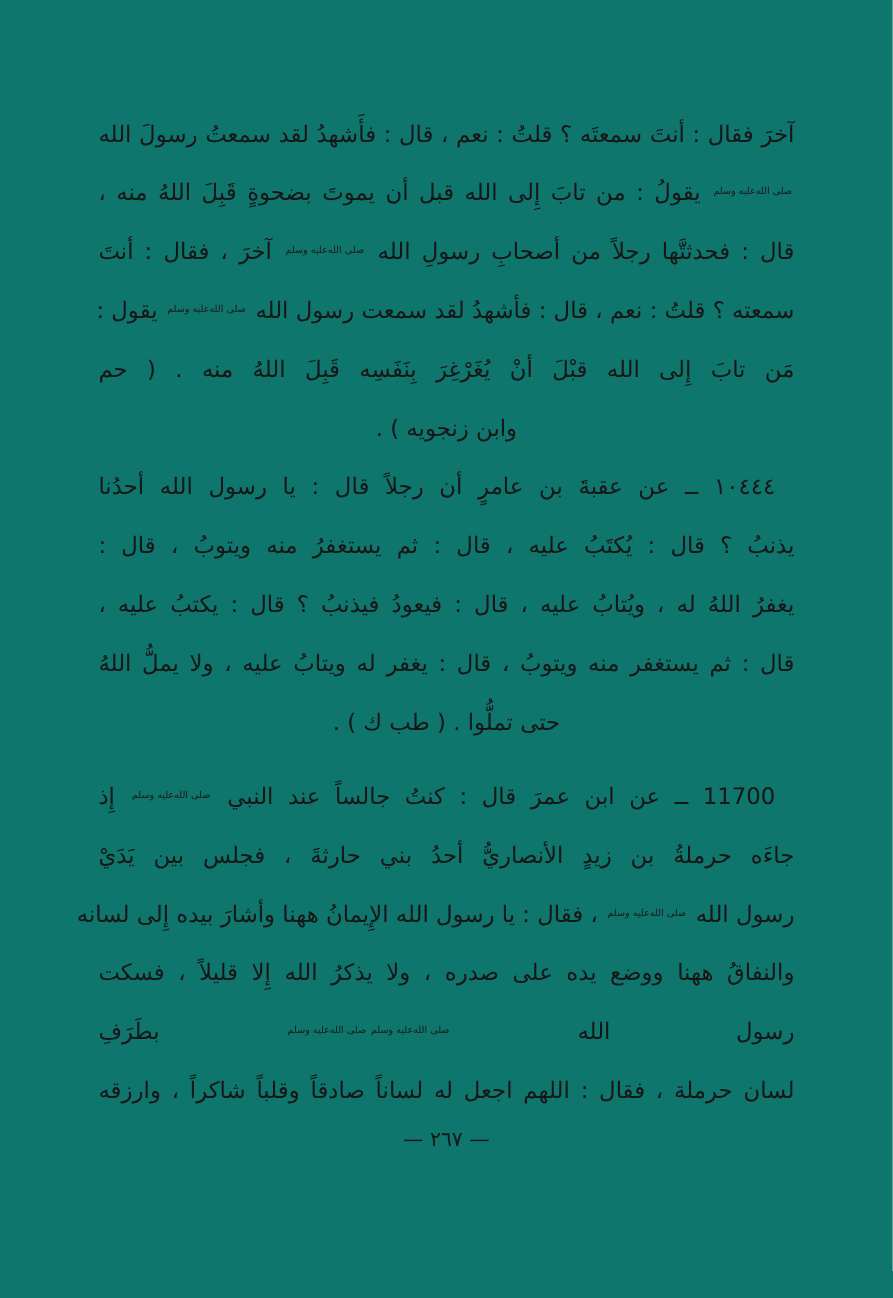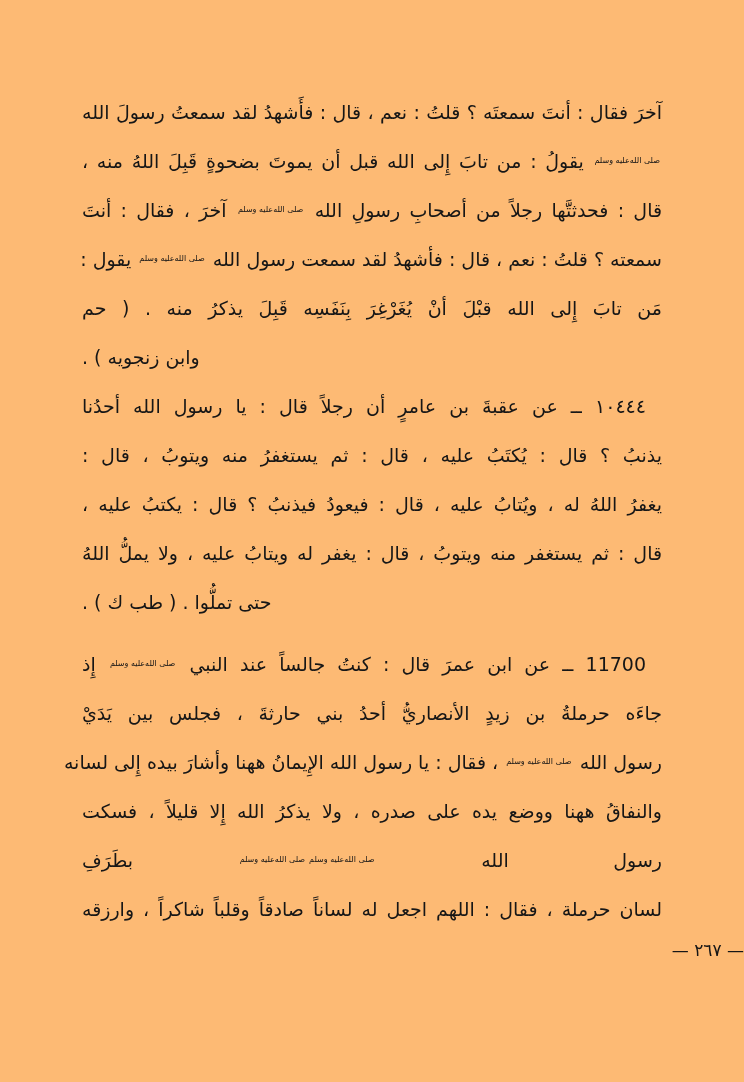--- a/index.html
+++ b/index.html
@@ -4,40 +4,40 @@
 <style>
   html, body {
     margin: 0;
     padding: 0;
     background: #ffffff;
   }
   .page {
     position: relative;
     width: 744px;
     height: 1082px;
-    background: #fdba74;
+    background: #0f766e;
     overflow: hidden;
     font-family: "DejaVu Sans", sans-serif;
     color: #161616;
   }
   .text-block {
     position: absolute;
     top: 88px;
     right: 82px;
     width: 580px;
     direction: rtl;
     font-size: 19px;
   }
   .para { margin: 0; }
   .para.gap-before { margin-top: 13px; }
   .line {
     height: 49px;
     line-height: 49px;
     white-space: nowrap;
-    text-align: left;
+    text-align: center;
   }
   .line.full {
     text-align: justify;
     text-align-last: justify;
   }
   .line.indent {
     padding-right: 16px;
   }
   .saw {
     display: inline-flex;
@@ -53,20 +53,21 @@
     font-size: 8px;
     line-height: 9px;
     white-space: nowrap;
     letter-spacing: -0.5px;
   }
   .footer {
     position: absolute;
     top: 940px;
     left: 0;
     right: 0;
+    text-align: center;
     direction: rtl;
     font-size: 17px;
     letter-spacing: 1px;
   }
 </style>
 </head>
 <body>
 
 <div class="page">
 
@@ -79,21 +80,21 @@
             <span>عليه وسلم</span>
           </span><span> يقولُ : من تابَ إِلى الله قبل أن يموتَ بضحوةٍ قَبِلَ اللهُ منه ،</span></div>
       <div class="line full"><span>قال : فحدثتَّها رجلاً من أصحابِ رسولِ الله </span><span class="saw">
             <span>صلى الله</span>
             <span>عليه وسلم</span>
           </span><span> آخرَ ، فقال : أنتَ</span></div>
       <div class="line full"><span>سمعته ؟ قلتُ : نعم ، قال : فأشهدُ لقد سمعت رسول الله </span><span class="saw">
             <span>صلى الله</span>
             <span>عليه وسلم</span>
           </span><span> يقول :</span></div>
-      <div class="line full"><span>مَن تابَ إِلى الله قبْلَ أنْ يُغَرْغِرَ بِنَفَسِه قَبِلَ يذكرُ منه . ( حم</span></div>
+      <div class="line full"><span>مَن تابَ إِلى الله قبْلَ أنْ يُغَرْغِرَ بِنَفَسِه قَبِلَ اللهُ منه . ( حم</span></div>
       <div class="line"><span>وابن زنجويه ) .</span></div>
     </section>
 
     <section class="para">
       <div class="line full indent"><span>١٠٤٤٤ ــ عن عقبةَ بن عامرٍ أن رجلاً قال : يا رسول الله أحدُنا</span></div>
       <div class="line full"><span>يذنبُ ؟ قال : يُكتَبُ عليه ، قال : ثم يستغفرُ منه ويتوبُ ، قال :</span></div>
       <div class="line full"><span>يغفرُ اللهُ له ، ويُتابُ عليه ، قال : فيعودُ فيذنبُ ؟ قال : يكتبُ عليه ،</span></div>
       <div class="line full"><span>قال : ثم يستغفر منه ويتوبُ ، قال : يغفر له ويتابُ عليه ، ولا يملُّ اللهُ</span></div>
       <div class="line"><span>حتى تملُّوا . ( طب ك ) .</span></div>
     </section>

